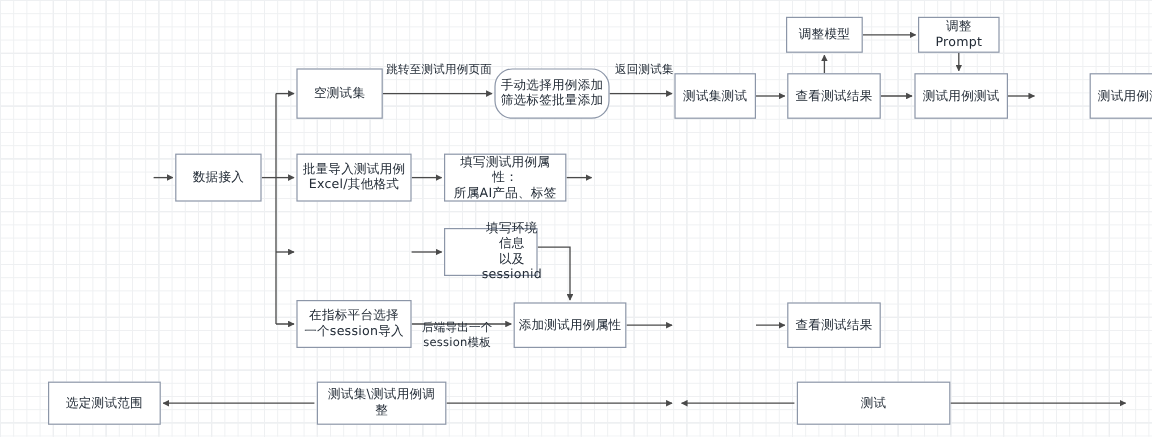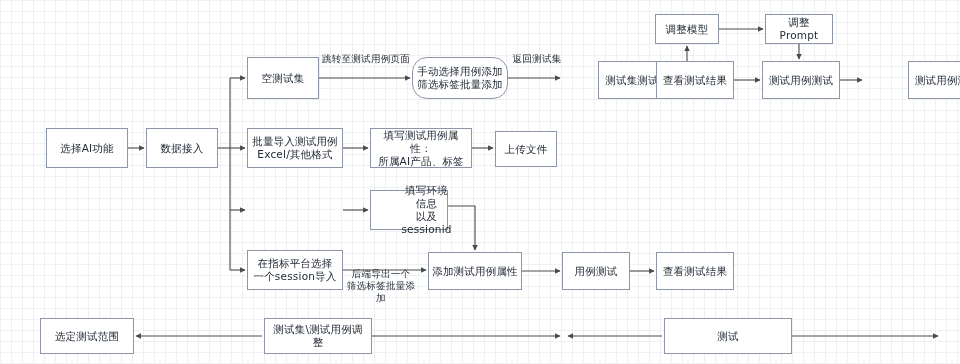--- a/index.html
+++ b/index.html
@@ -99,68 +99,65 @@
       <path d="M 522 271 L 560 271"></path>
       <path d="M 630 271 L 654 271"></path>
 
       <path d="M 262 336 L 136 336"></path>
       <path d="M 372 336 L 560 336"></path>
       <path d="M 662 336 L 568 336"></path>
       <path d="M 792 336 L 938 336"></path>
     </g>
   </svg>
 
-  <div class="node" style="left:46px; top:128px; width:82px; height:40px;">选择AI功能</div>
 
   <div class="node" style="left:146px; top:128px; width:72px; height:40px;">数据接入</div>
 
   <div class="node" style="left:247px; top:57px; width:72px; height:42px;">空测试集</div>
 
   <div class="node" style="left:412px; top:57px; width:96px; height:42px;border-radius:15px;">手动选择用例添加
 筛选标签批量添加</div>
 
-  <div class="node" style="left:562px; top:61px; width:68px; height:38px;margin-left:36px;">测试集测试</div>
+  <div class="node" style="left:562px; top:61px; width:68px; height:38px;">测试集测试</div>
 
   <div class="node" style="left:656px; top:61px; width:78px; height:38px;">查看测试结果</div>
 
   <div class="node" style="left:762px; top:61px; width:78px; height:38px;">测试用例测试</div>
 
   <div class="node" style="left:864px; top:61px; width:78px; height:38px;margin-left:44px;">测试用例测试</div>
 
   <div class="node" style="left:655px; top:14px; width:64px; height:30px;">调整模型</div>
 
   <div class="node" style="left:765px; top:14px; width:68px; height:30px;">调整Prompt</div>
 
   <div class="node" style="left:247px; top:128px; width:96px; height:40px;">批量导入测试用例
 Excel/其他格式</div>
 
   <div class="node" style="left:370px; top:128px; width:102px; height:40px;">填写测试用例属性：
 所属AI产品、标签</div>
 
-  <div class="node" style="left:495px; top:131px; width:62px; height:36px;">上传文件</div>
 
 
   <div class="node" style="left:370px; top:190px; width:78px; height:40px;padding-left:38px;">填写环境信息
 以及sessionid</div>
 
   <div class="node" style="left:247px; top:250px; width:96px; height:40px;">在指标平台选择
 一个session导入</div>
 
   <div class="node" style="left:428px; top:252px; width:94px; height:38px;">添加测试用例属性</div>
 
-  <div class="node" style="left:562px; top:252px; width:68px; height:38px;">用例测试</div>
 
   <div class="node" style="left:656px; top:252px; width:78px; height:38px;">查看测试结果</div>
 
   <div class="node" style="left:40px; top:318px; width:94px; height:36px;text-align:right;">选定测试范围</div>
 
   <div class="node" style="left:264px; top:318px; width:108px; height:36px;">测试集\测试用例调整</div>
 
   <div class="node" style="left:664px; top:318px; width:128px; height:36px;">测试</div>
 
   <div class="edge-label" style="left:318px; top:53px; width:96px;">跳转至测试用例页面</div>
 
   <div class="edge-label" style="left:508px; top:53px; width:58px;">返回测试集</div>
 
   <div class="edge-label" style="left:342px; top:268px; width:78px;">后端导出一个
-筛选标签批量添加</div>
+session模板</div>
 
 </div>
 
 </body></html>

